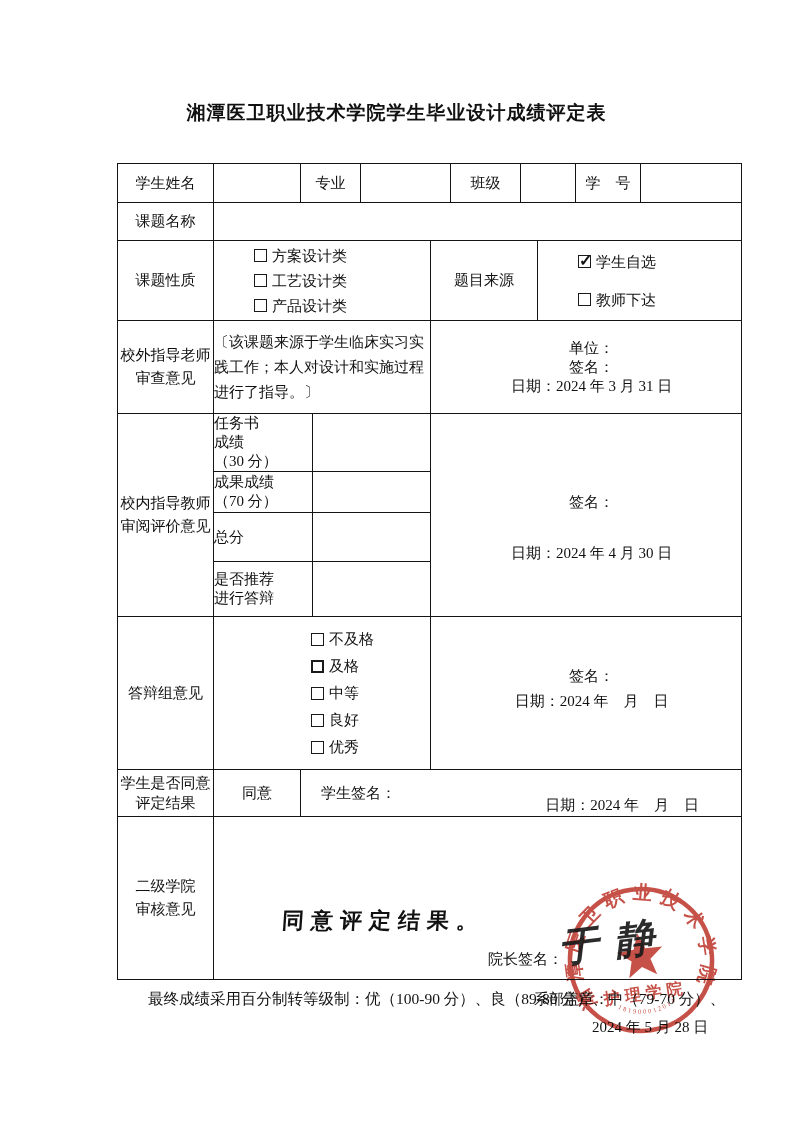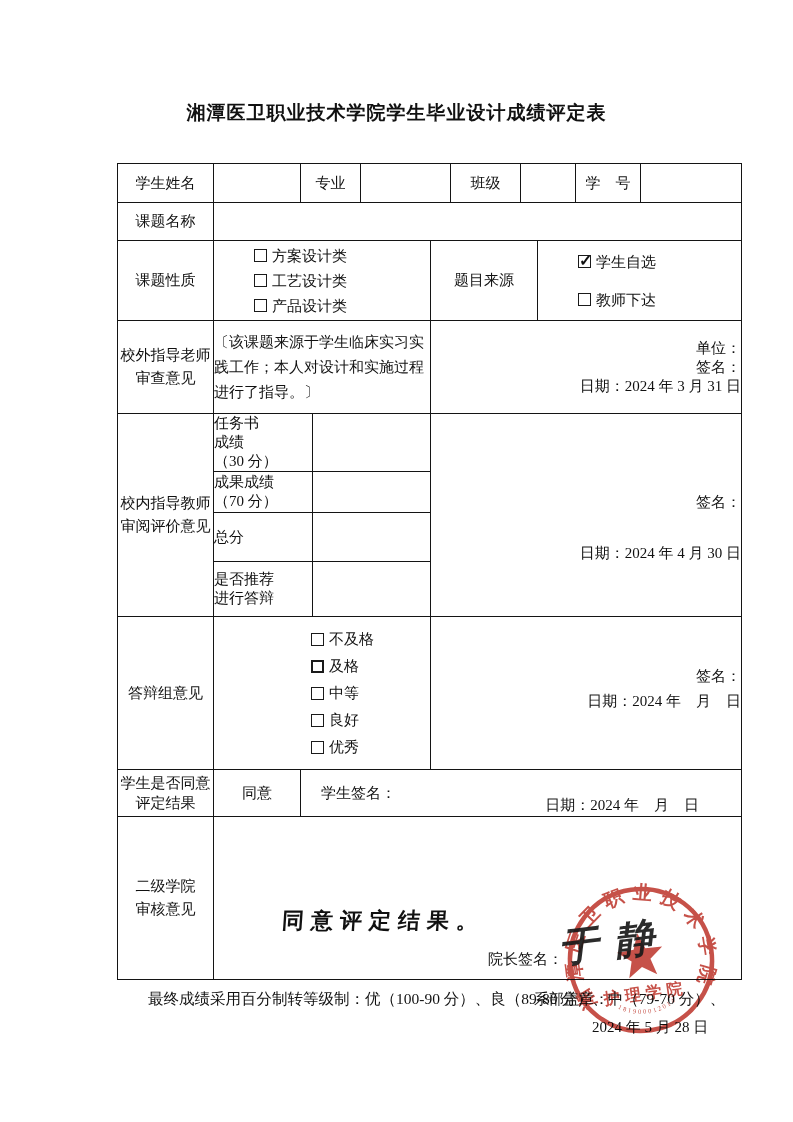--- a/index.html
+++ b/index.html
@@ -20,21 +20,21 @@
     border:1.6px solid #141414;padding:0;vertical-align:middle;overflow:visible;
   }
   td.lab{text-align:center;line-height:23px;margin-left:44px;}
   td.sub{text-align:left;line-height:19px;}
   .flexcol{display:flex;flex-direction:column;justify-content:center;}
   .opt{display:flex;align-items:center;gap:5px;line-height:20px;}
   .box{width:13px;height:13px;border:1.6px solid #1a1a1a;position:relative;flex:none;box-sizing:border-box;background:#fff;}
   .box.bold{border-width:2.6px;}
   .box.checked::after{content:"✓";position:absolute;left:0px;top:-5px;font-size:16px;font-weight:700;color:#111;}
   .note-cell{padding:4px 11px;line-height:25px;text-align:left;}
-  .right-block{padding-left:11px;align-items:flex-end;text-align:left;font-family:Liberation Serif, serif;}
+  .right-block{padding-left:11px;align-items:center;text-align:left;font-family:Liberation Serif, serif;}
   .rel{position:relative;width:100%;height:100%;}
   .handwriting{
     font-weight:700;letter-spacing:7px;font-size:22px;transform:skewX(-4deg);
     white-space:nowrap;
   }
   .signature{
     font-style:italic;font-weight:700;font-size:40px;letter-spacing:16px;
     transform:rotate(-7deg);color:rgba(25,25,25,.92);white-space:nowrap;
   }
   .stamp{mix-blend-mode:multiply;}

